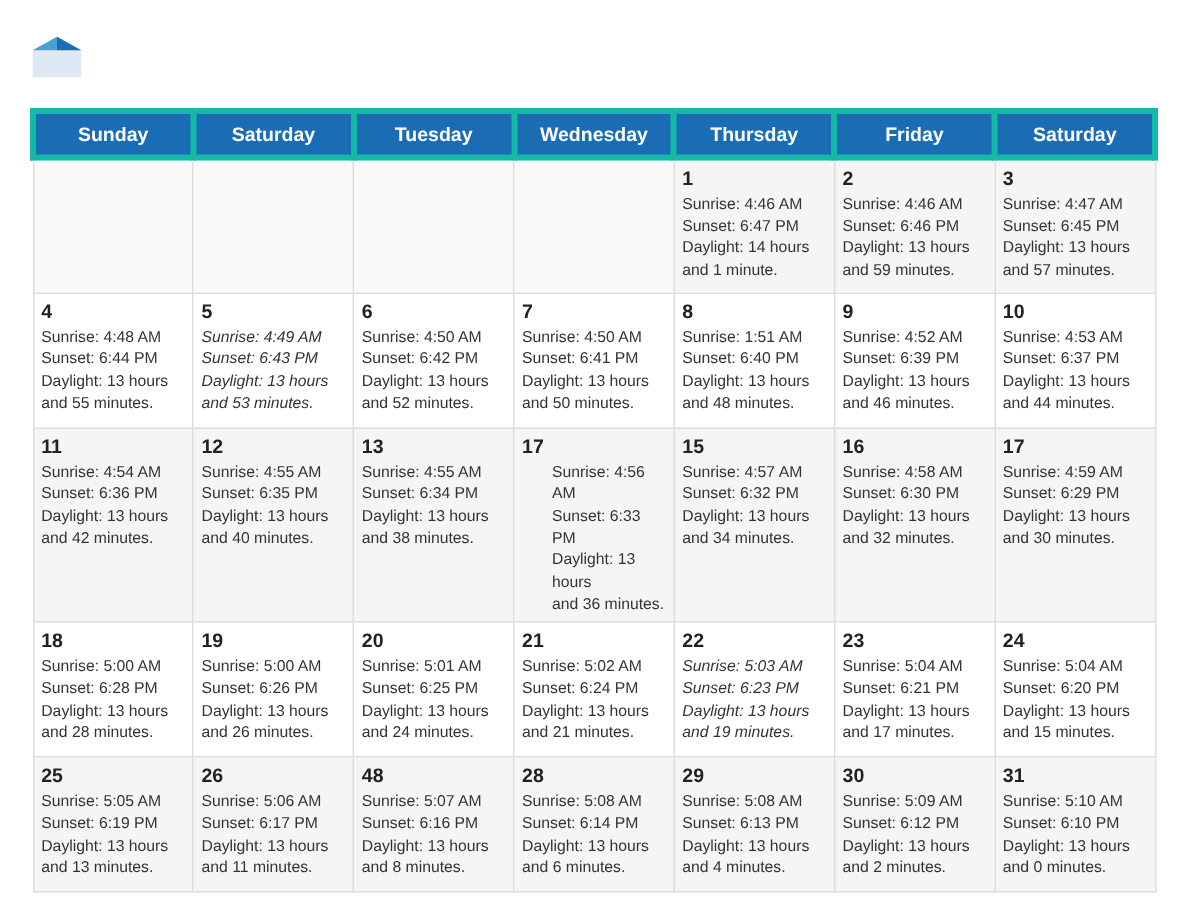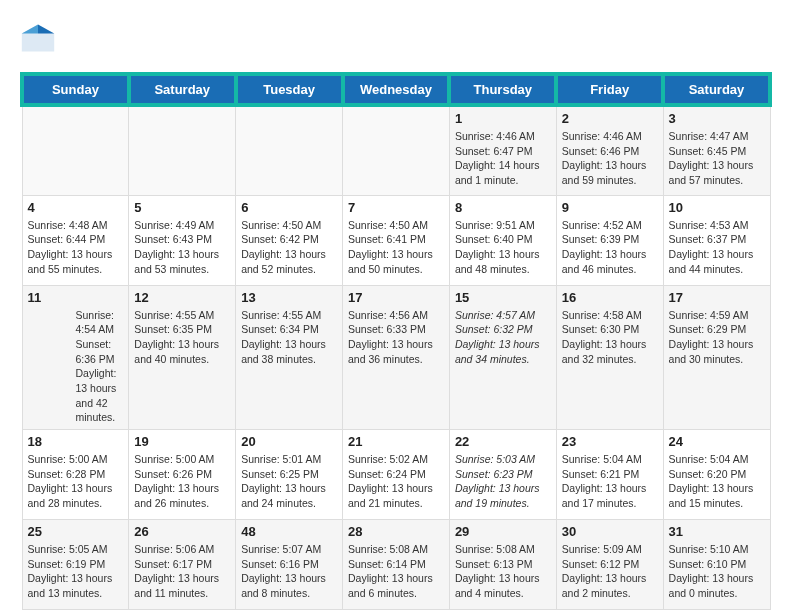--- a/index.html
+++ b/index.html
@@ -162,42 +162,42 @@
       <tr>
         <td>
           <span class="day-number">4</span>
           <div class="day-info" style="white-space: pre-line;">Sunrise: 4:48 AM
 Sunset: 6:44 PM
 Daylight: 13 hours
 and 55 minutes.</div>
         </td>
         <td>
           <span class="day-number">5</span>
-          <div class="day-info" style="white-space: pre-line;">Sunrise: 4:49 AM
+          <div class="day-info" style="white-space: pre-line; font-style: italic;">Sunrise: 4:49 AM
 Sunset: 6:43 PM
 Daylight: 13 hours
 and 53 minutes.</div>
         </td>
         <td>
           <span class="day-number">6</span>
           <div class="day-info" style="white-space: pre-line;">Sunrise: 4:50 AM
 Sunset: 6:42 PM
 Daylight: 13 hours
 and 52 minutes.</div>
         </td>
         <td>
           <span class="day-number">7</span>
           <div class="day-info" style="white-space: pre-line;">Sunrise: 4:50 AM
 Sunset: 6:41 PM
 Daylight: 13 hours
 and 50 minutes.</div>
         </td>
         <td>
           <span class="day-number">8</span>
-          <div class="day-info" style="white-space: pre-line;">Sunrise: 9:51 AM
+          <div class="day-info" style="white-space: pre-line;">Sunrise: 1:51 AM
 Sunset: 6:40 PM
 Daylight: 13 hours
 and 48 minutes.</div>
         </td>
         <td>
           <span class="day-number">9</span>
           <div class="day-info" style="white-space: pre-line;">Sunrise: 4:52 AM
 Sunset: 6:39 PM
 Daylight: 13 hours
 and 46 minutes.</div>
@@ -206,49 +206,49 @@
           <span class="day-number">10</span>
           <div class="day-info" style="white-space: pre-line;">Sunrise: 4:53 AM
 Sunset: 6:37 PM
 Daylight: 13 hours
 and 44 minutes.</div>
         </td>
       </tr>
       <tr>
         <td>
           <span class="day-number">11</span>
-          <div class="day-info" style="white-space: pre-line; margin-left: 48px;">Sunrise: 4:54 AM
+          <div class="day-info" style="white-space: pre-line;">Sunrise: 4:54 AM
 Sunset: 6:36 PM
 Daylight: 13 hours
 and 42 minutes.</div>
         </td>
         <td>
           <span class="day-number">12</span>
           <div class="day-info" style="white-space: pre-line;">Sunrise: 4:55 AM
 Sunset: 6:35 PM
 Daylight: 13 hours
 and 40 minutes.</div>
         </td>
         <td>
           <span class="day-number">13</span>
           <div class="day-info" style="white-space: pre-line;">Sunrise: 4:55 AM
 Sunset: 6:34 PM
 Daylight: 13 hours
 and 38 minutes.</div>
         </td>
         <td>
           <span class="day-number">17</span>
-          <div class="day-info" style="white-space: pre-line;">Sunrise: 4:56 AM
+          <div class="day-info" style="white-space: pre-line; margin-left: 20px;">Sunrise: 4:56 AM
 Sunset: 6:33 PM
 Daylight: 13 hours
 and 36 minutes.</div>
         </td>
         <td>
           <span class="day-number">15</span>
-          <div class="day-info" style="white-space: pre-line; font-style: italic;">Sunrise: 4:57 AM
+          <div class="day-info" style="white-space: pre-line;">Sunrise: 4:57 AM
 Sunset: 6:32 PM
 Daylight: 13 hours
 and 34 minutes.</div>
         </td>
         <td>
           <span class="day-number">16</span>
           <div class="day-info" style="white-space: pre-line;">Sunrise: 4:58 AM
 Sunset: 6:30 PM
 Daylight: 13 hours
 and 32 minutes.</div>

